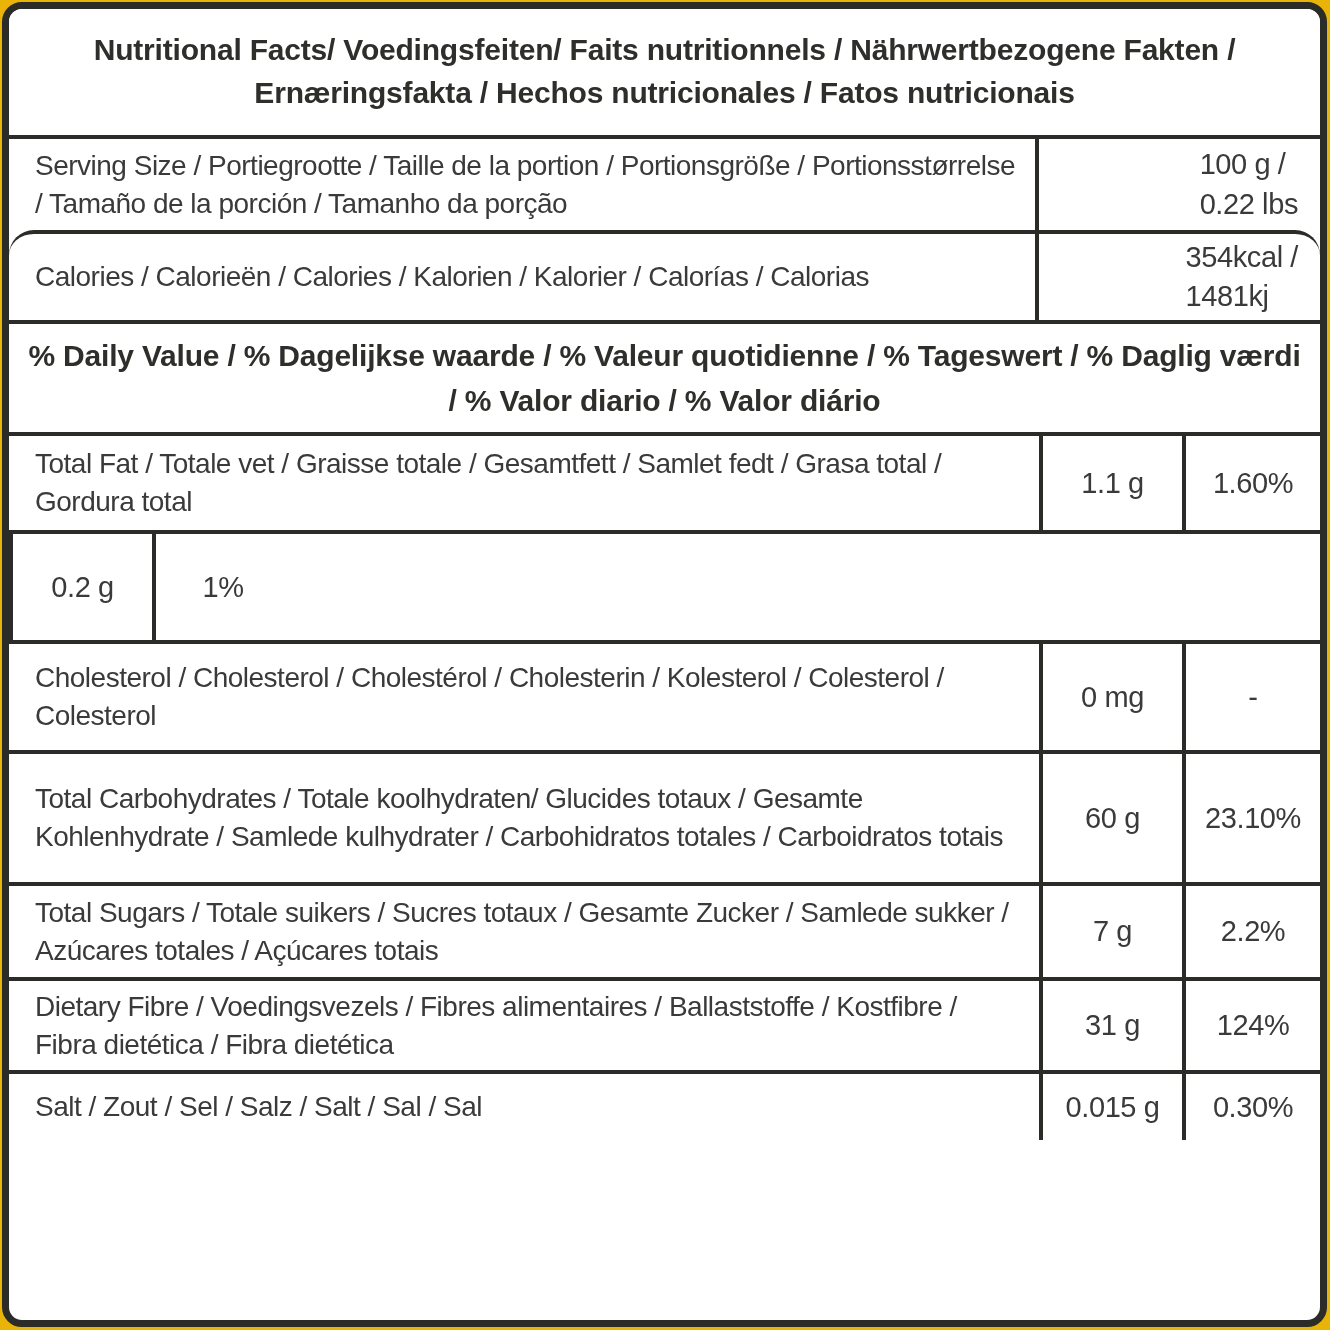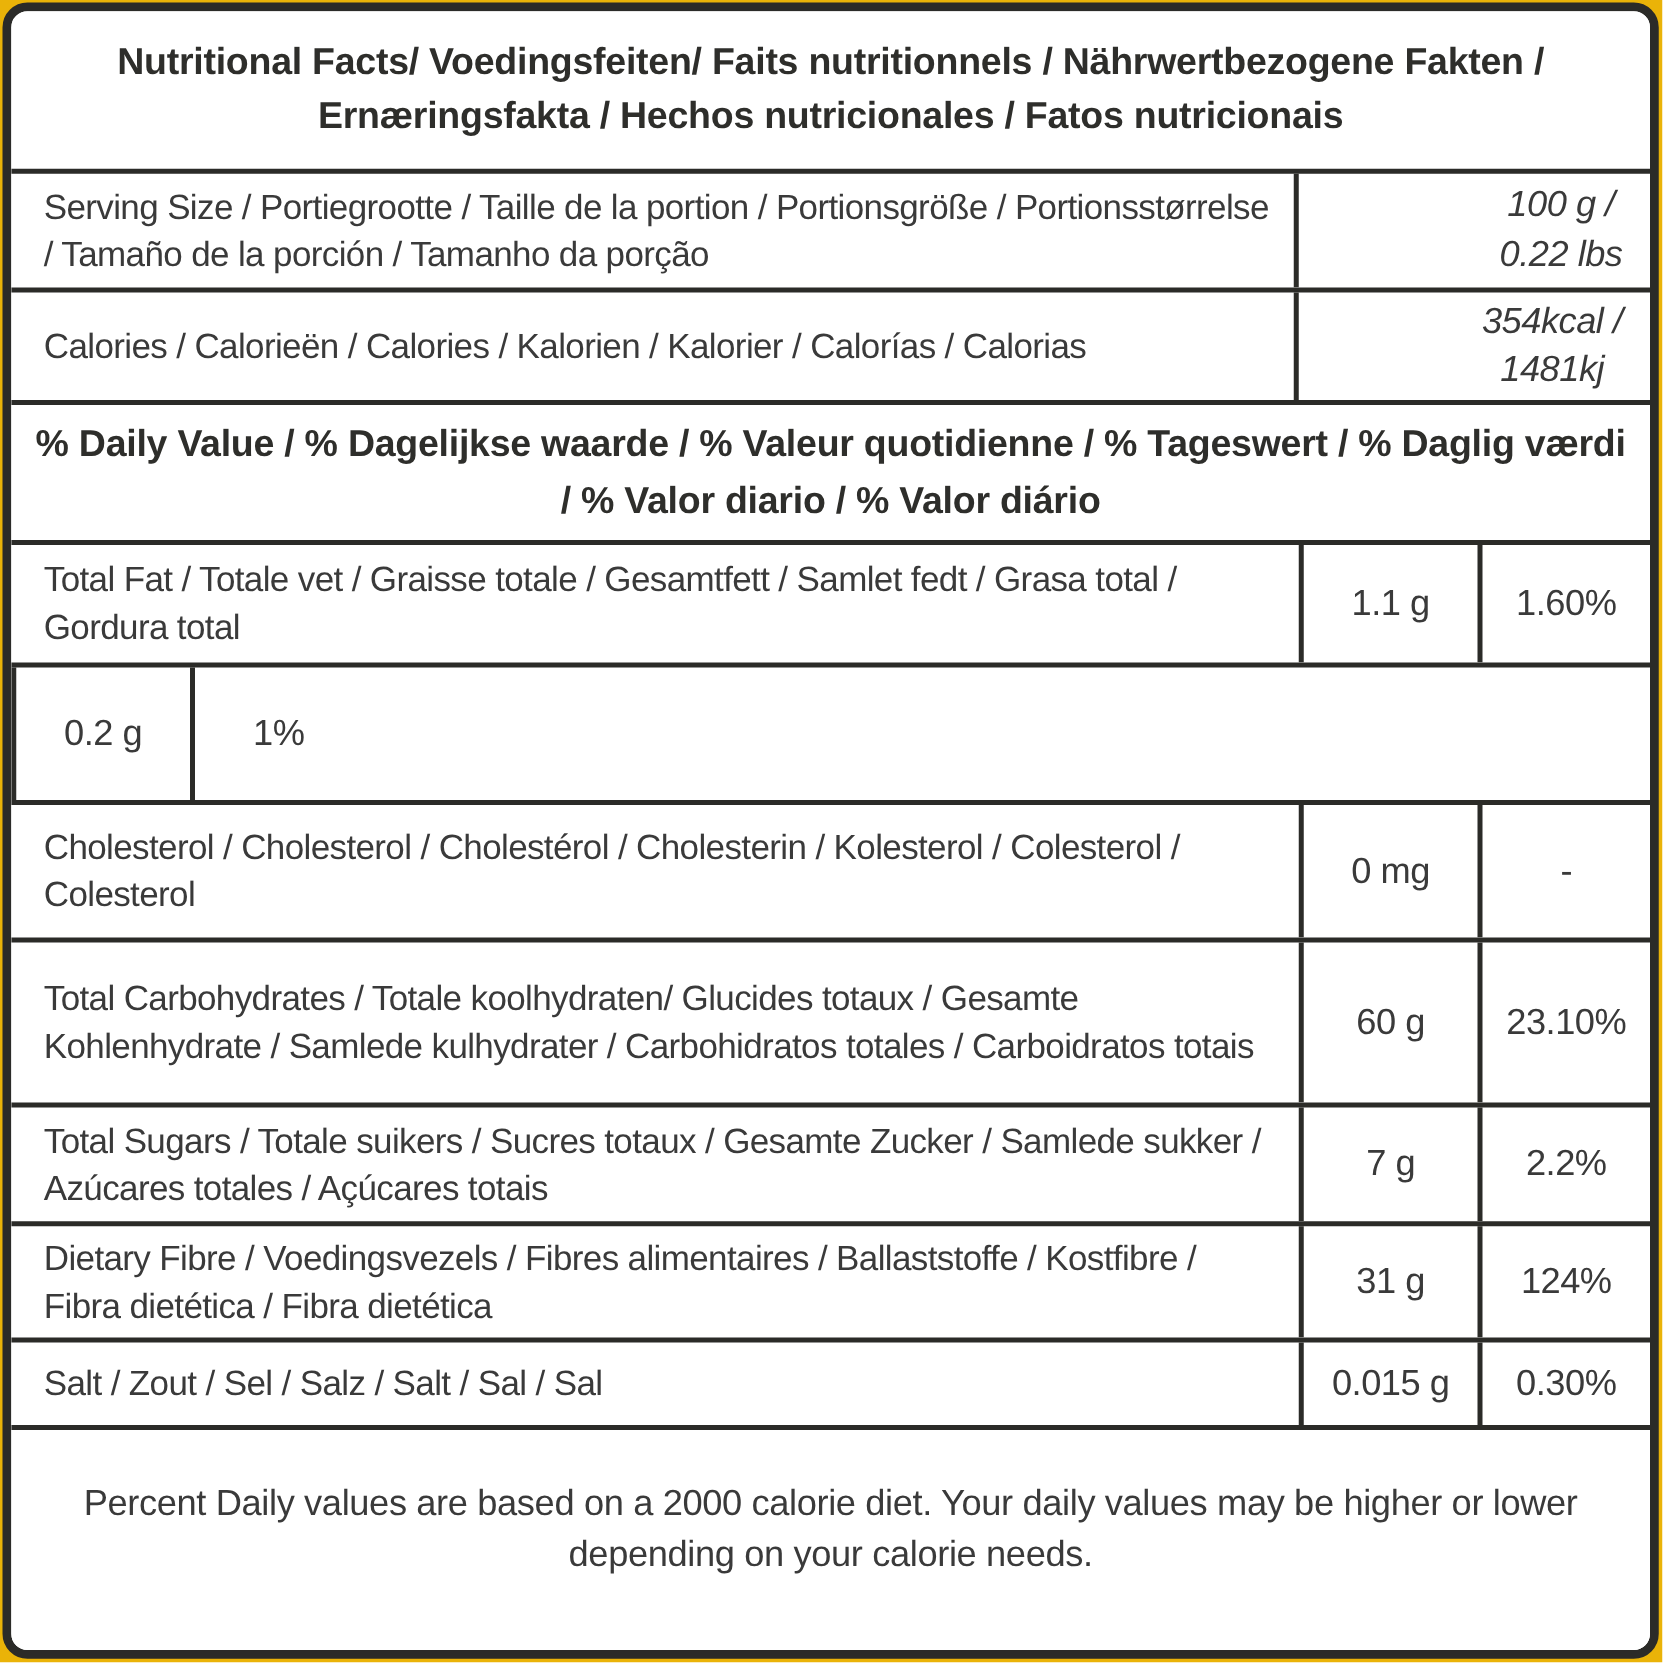--- a/index.html
+++ b/index.html
@@ -25,21 +25,21 @@
     flex: 0 0 auto;
     display: flex;
     align-items: stretch;
     border-top: 4px solid #2b2b28;
     background: #fff;
   }
   .row:first-child { border-top: none; }
 
   .h-title    { height: 126px; }
   .h-serving  { height:  95px; }
-  .h-calories { height:  90px; }
+  .h-calories { height:  90px; border-radius: 25px; }
   .h-dv       { height: 112px; }
   .h-fat      { height:  98px; }
   .h-satfat   { height: 110px; }
   .h-chol     { height: 110px; }
   .h-carbs    { height: 132px; }
   .h-sugars   { height:  95px; }
   .h-fibre    { height:  93px; }
   .h-protein  { height:  67px; }
   .h-salt     { height:  70px; }
   .h-foot     { flex: 1 1 auto; }
@@ -69,26 +69,25 @@
     box-sizing: border-box;
     padding: 6px 14px 6px 26px;
     font-size: 28px; line-height: 1.34;
     letter-spacing: -0.5px;
   }
   .cell-value {
     box-sizing: border-box;
     width: 285px;
     border-left: 4px solid #2b2b28;
     display: flex; align-items: center; justify-content: flex-end;
-    text-align: center;
+    text-align: left;
     padding: 6px 22px 6px 8px;
     font-size: 29px; line-height: 1.35;
     white-space: pre-line;
     letter-spacing: -0.4px;
-    font-style: italic;
   }
   .cell-amount {
     box-sizing: border-box;
     width: 143px;
     border-left: 4px solid #2b2b28;
     display: flex; align-items: center; justify-content: center;
     font-size: 29px; letter-spacing: -0.4px;
     text-align: center;
   }
   .cell-pct {
@@ -161,18 +160,15 @@
       <div class="cell-pct">124%</div>
     </div>
 
 
     <div class="row h-salt">
       <div class="cell-label">Salt / Zout / Sel / Salz / Salt / Sal / Sal</div>
       <div class="cell-amount">0.015 g</div>
       <div class="cell-pct">0.30%</div>
     </div>
 
-    <div class="row h-foot">
-      <div class="center-cell foot-text">Percent Daily values are based on a 2000 calorie diet. Your daily values may be higher or lower depending on your calorie needs.</div>
-    </div>
 
   </div>
 </div>
 
 </body></html>

